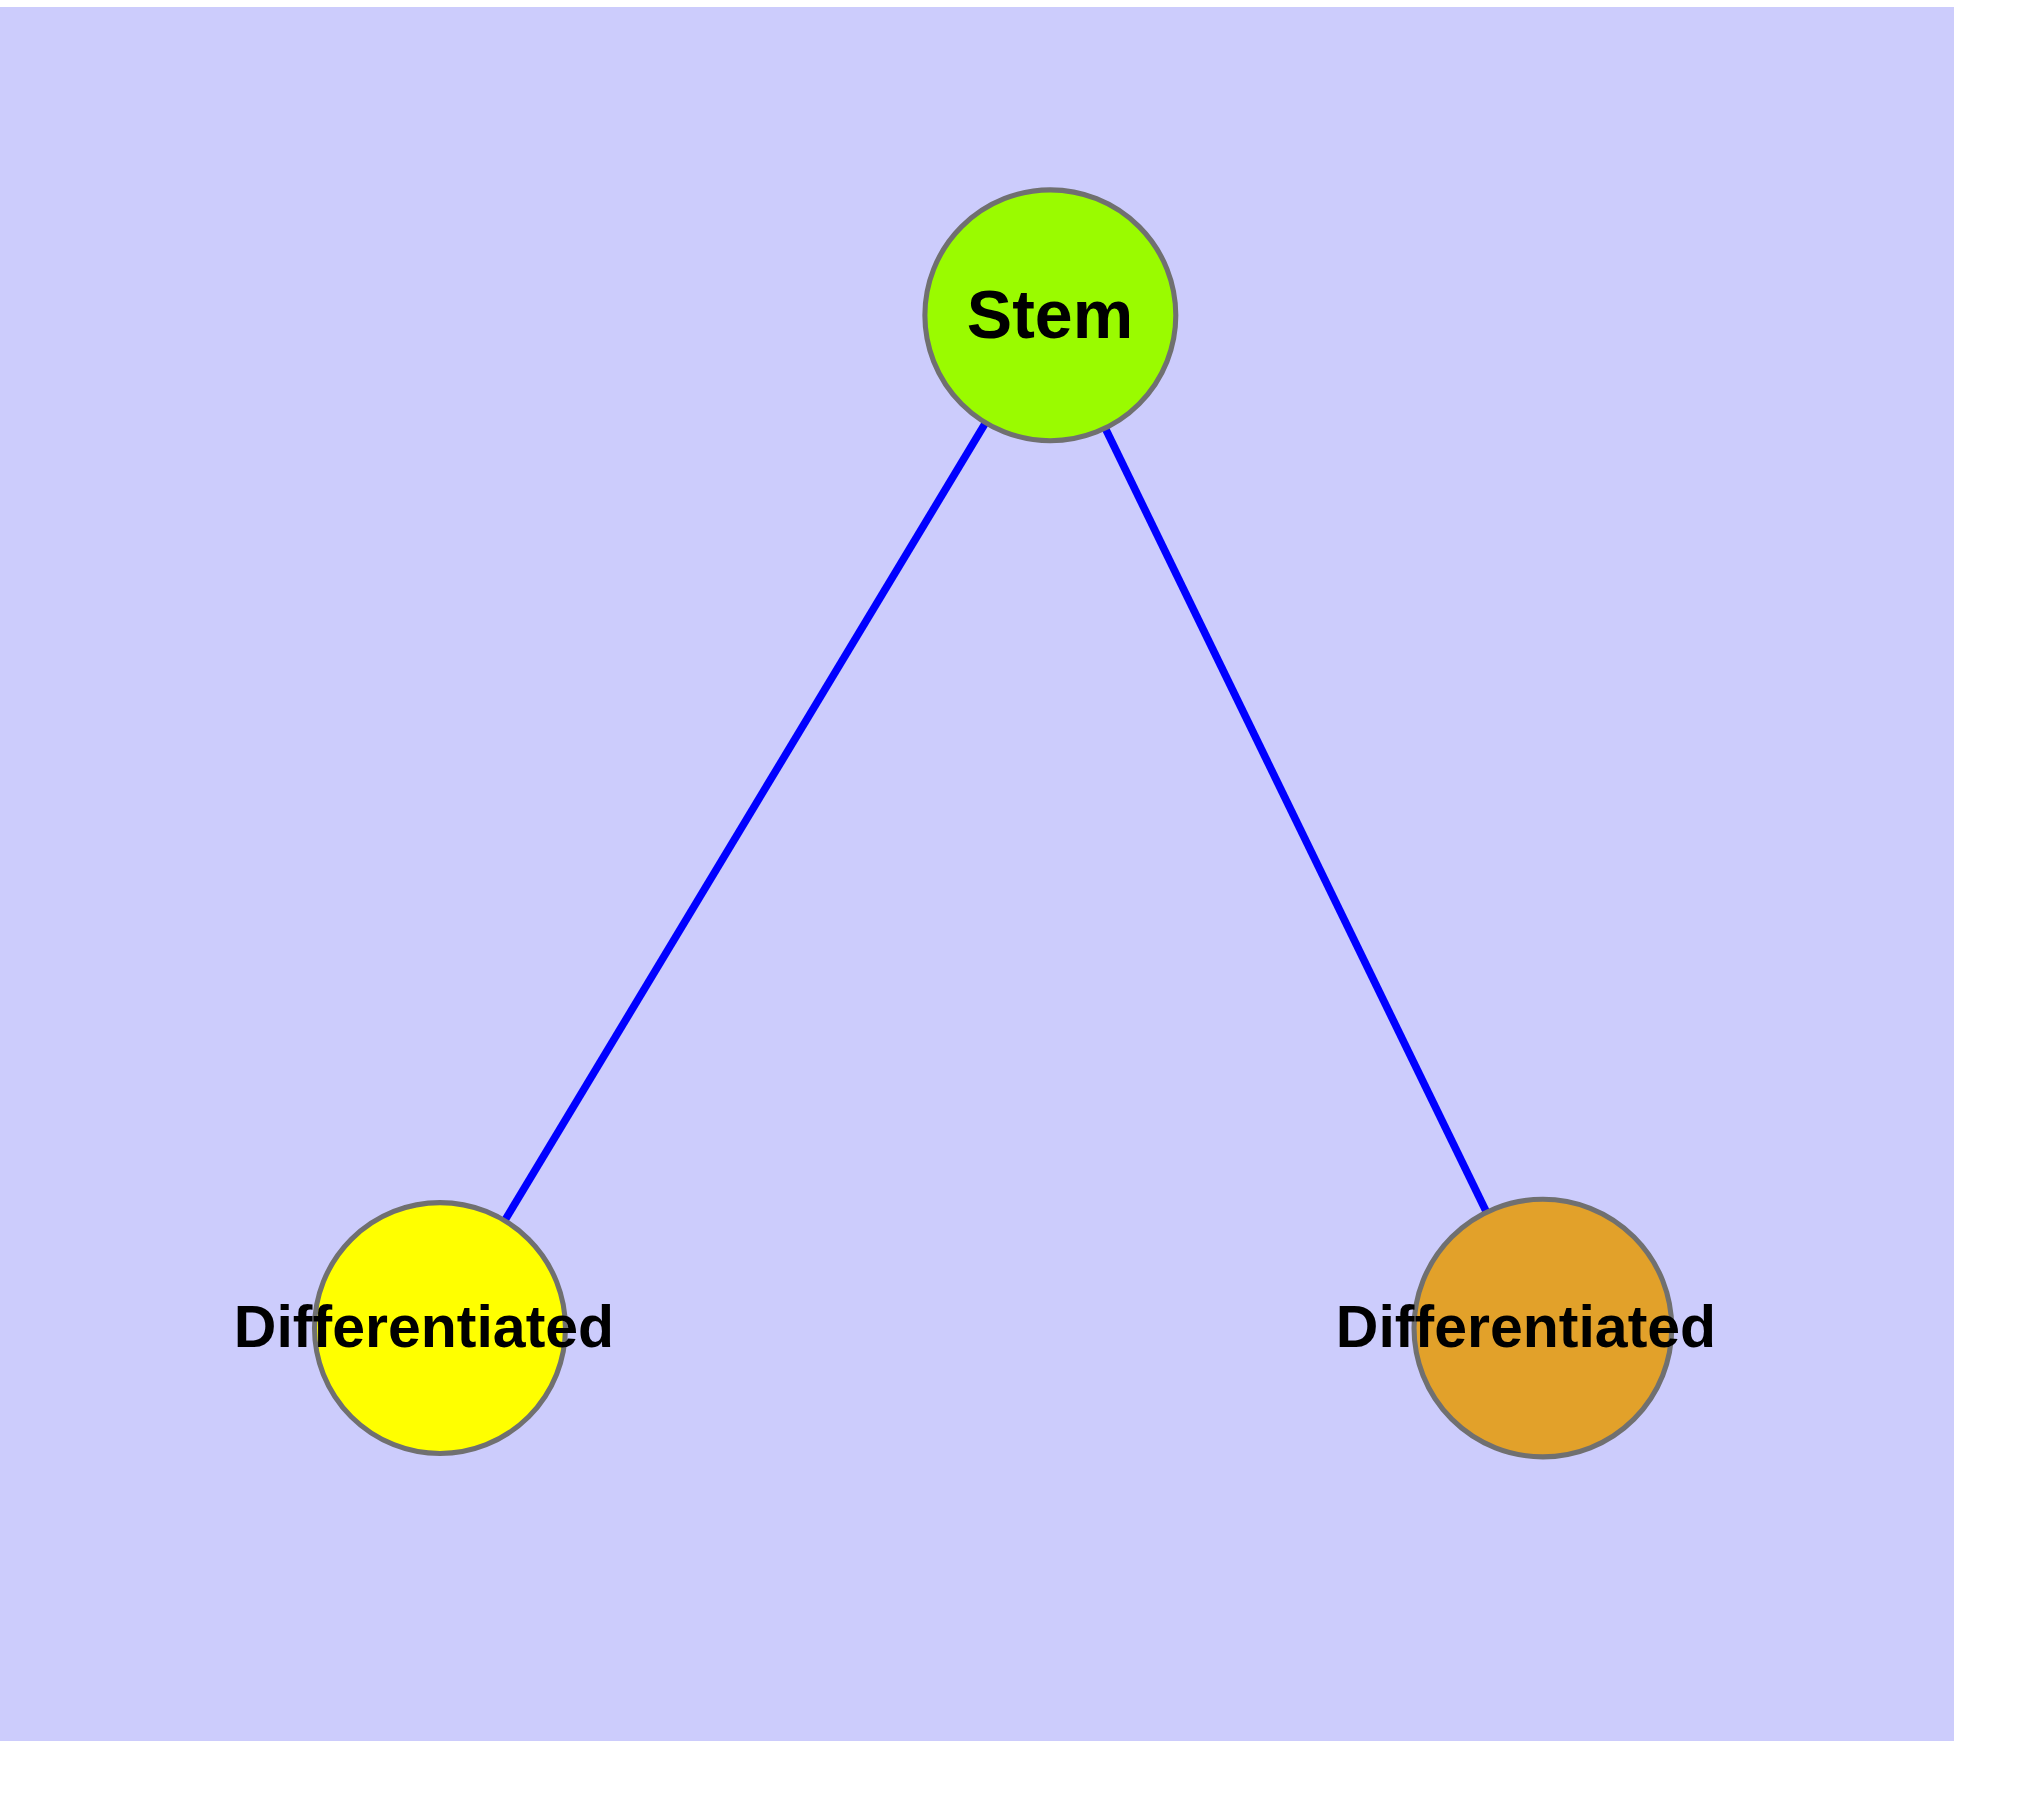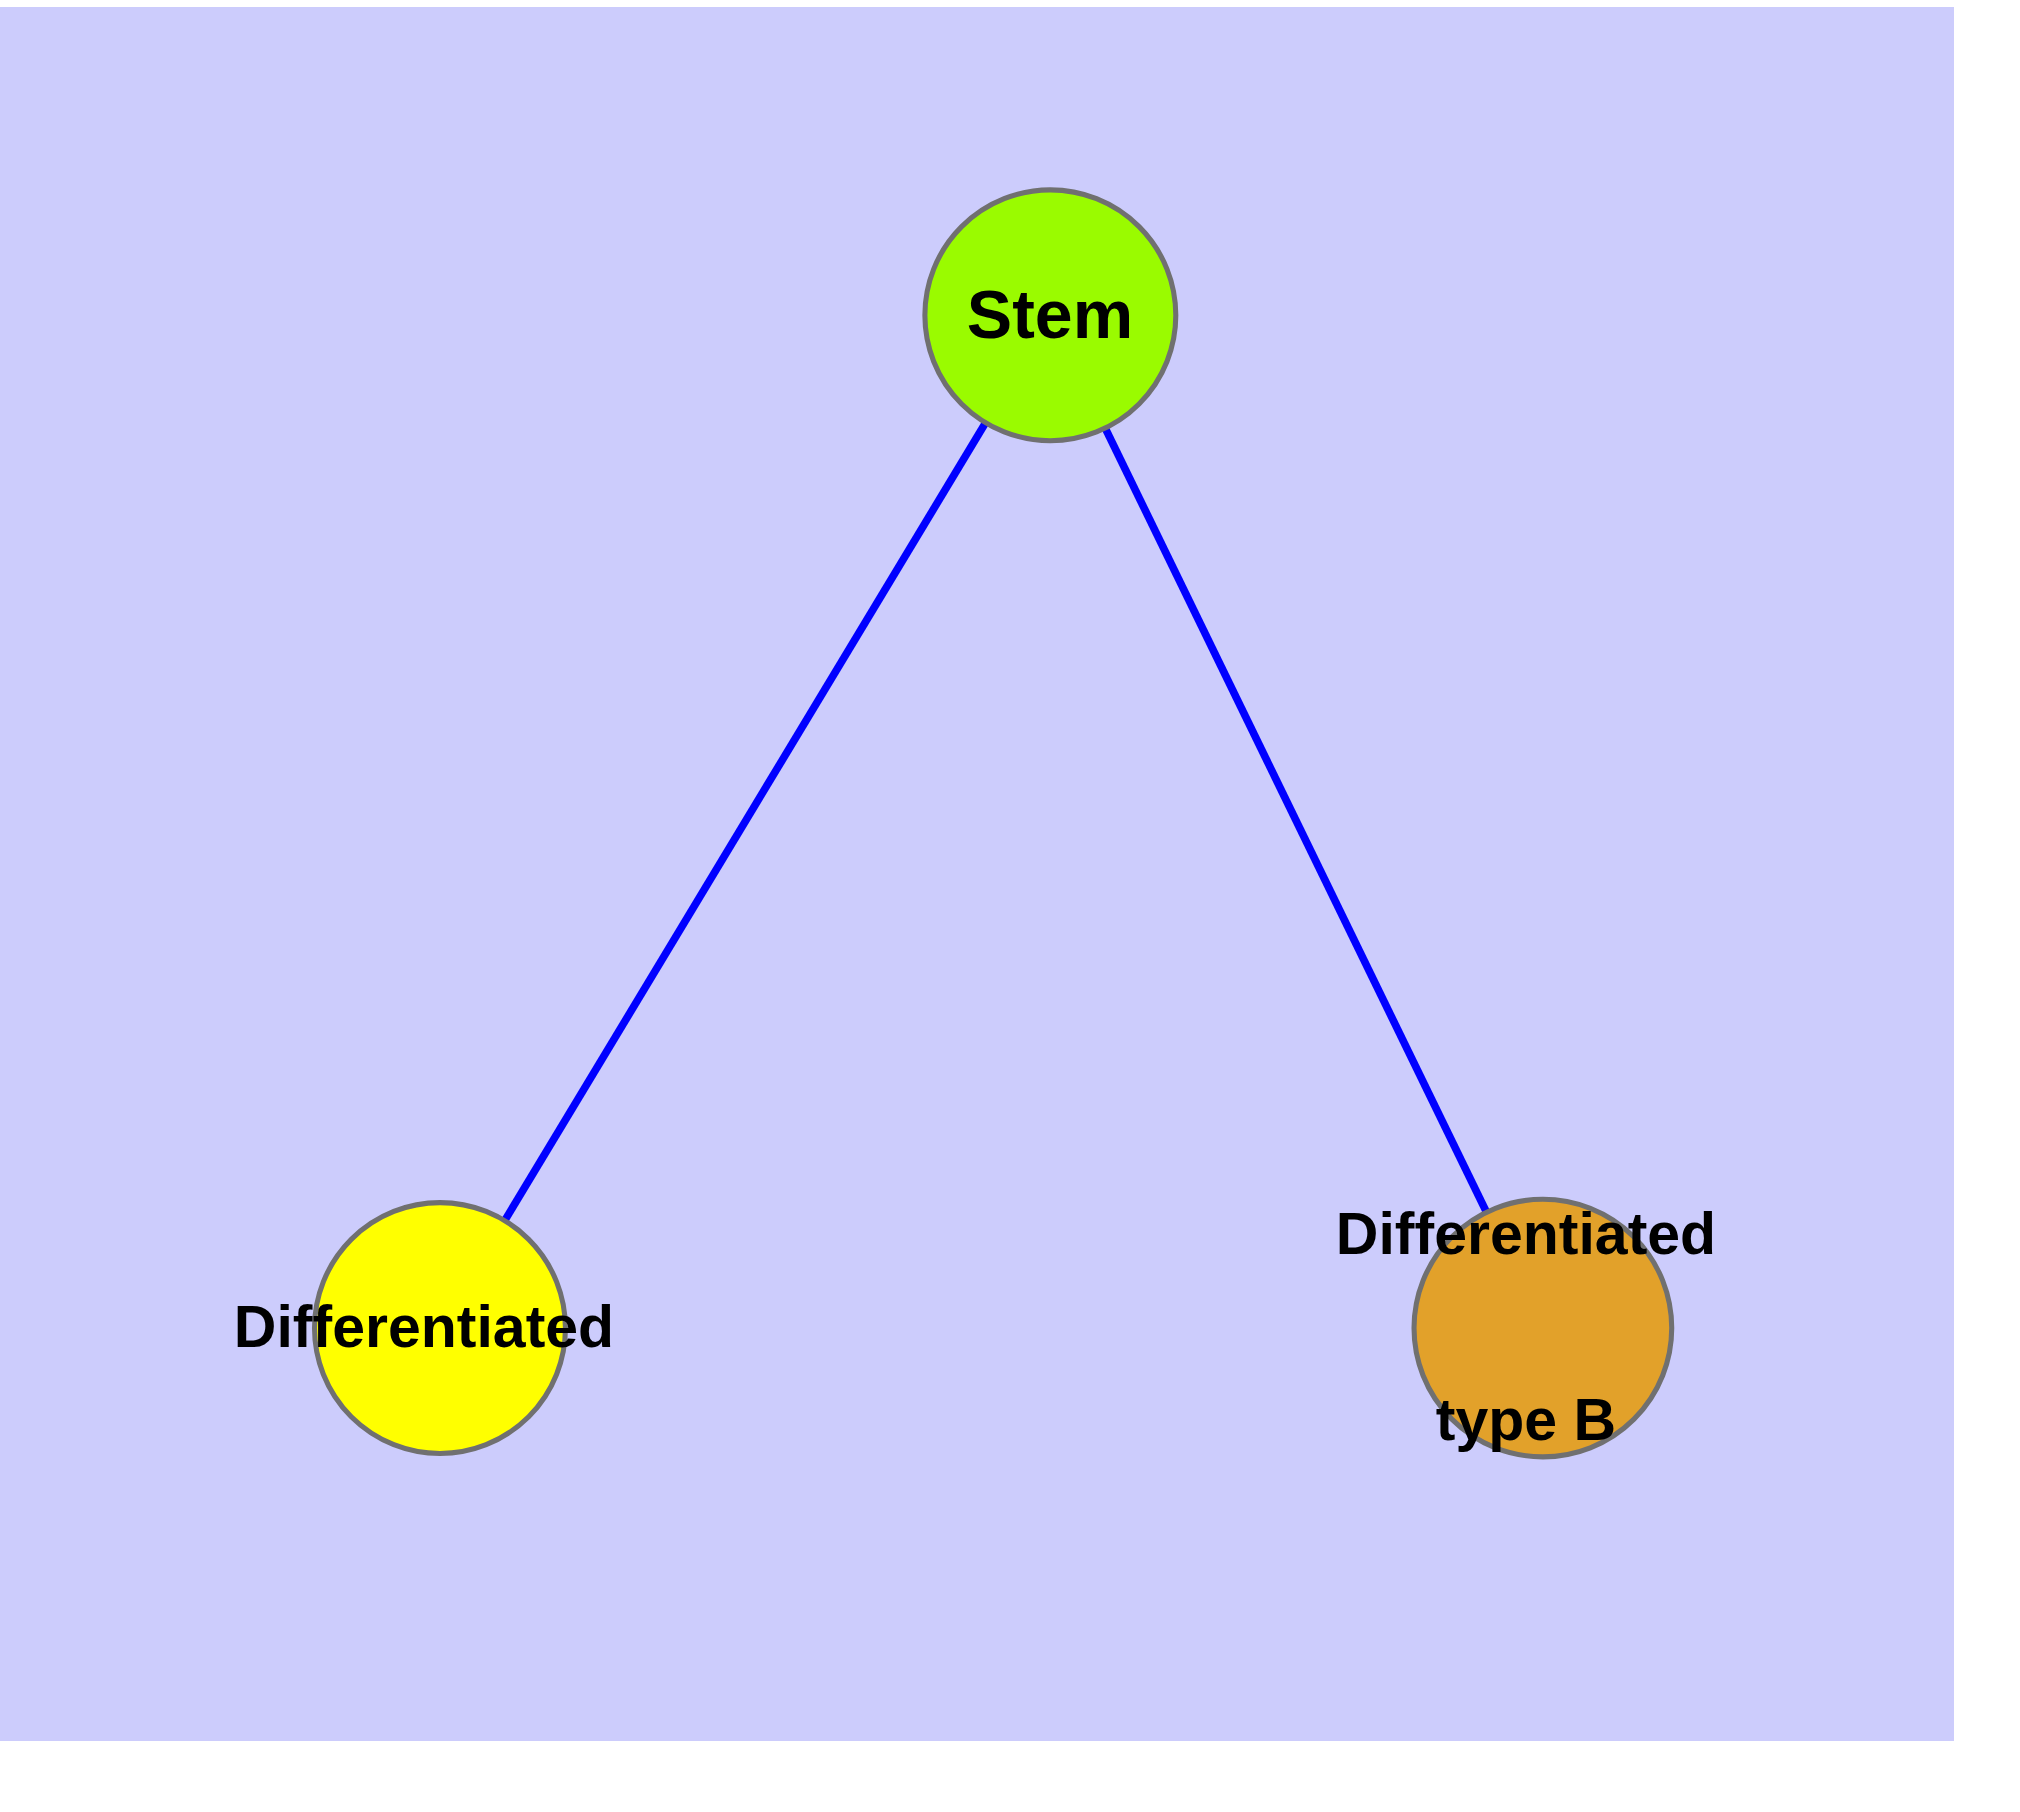--- a/index.html
+++ b/index.html
@@ -81,17 +81,16 @@
   </svg>
 
   <div class="node-label label-stem" style="left:1050px; top:315px;">Stem</div>
 
   <div class="node-label label-diff" style="left:424px; top:1328px;">
     <div>Differentiated</div>
   </div>
 
   <div class="node-label label-diff" style="left:1526px; top:1328px;">
     <div>Differentiated</div>
-    <div>type B</div>
   </div>
 
 </div>
 
 
 </body></html>

